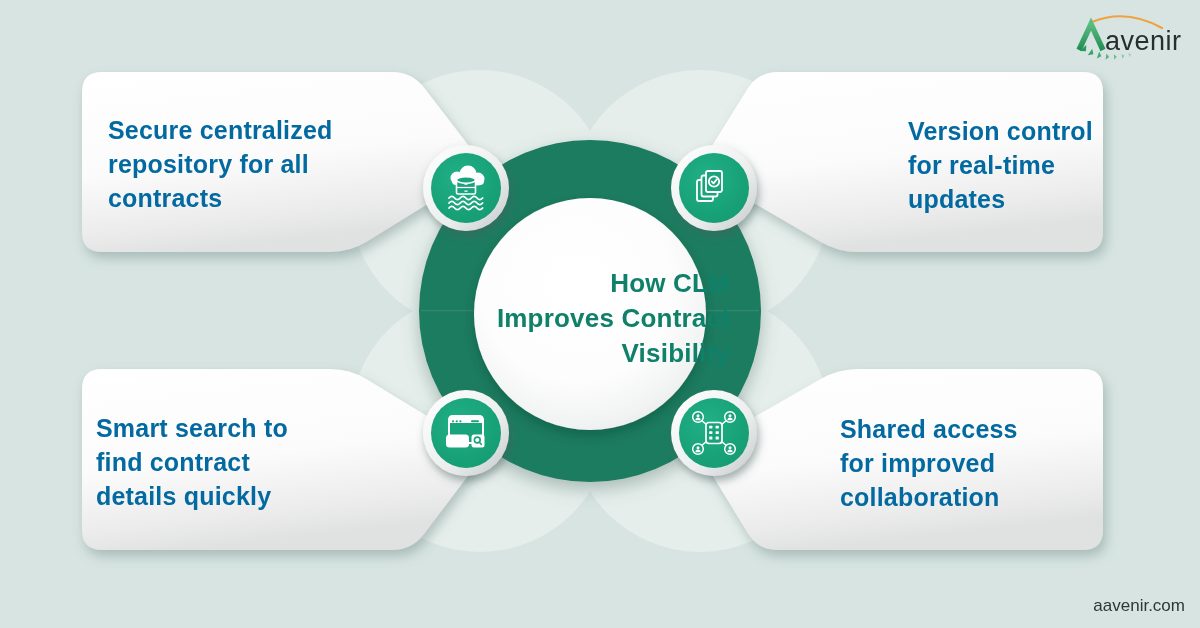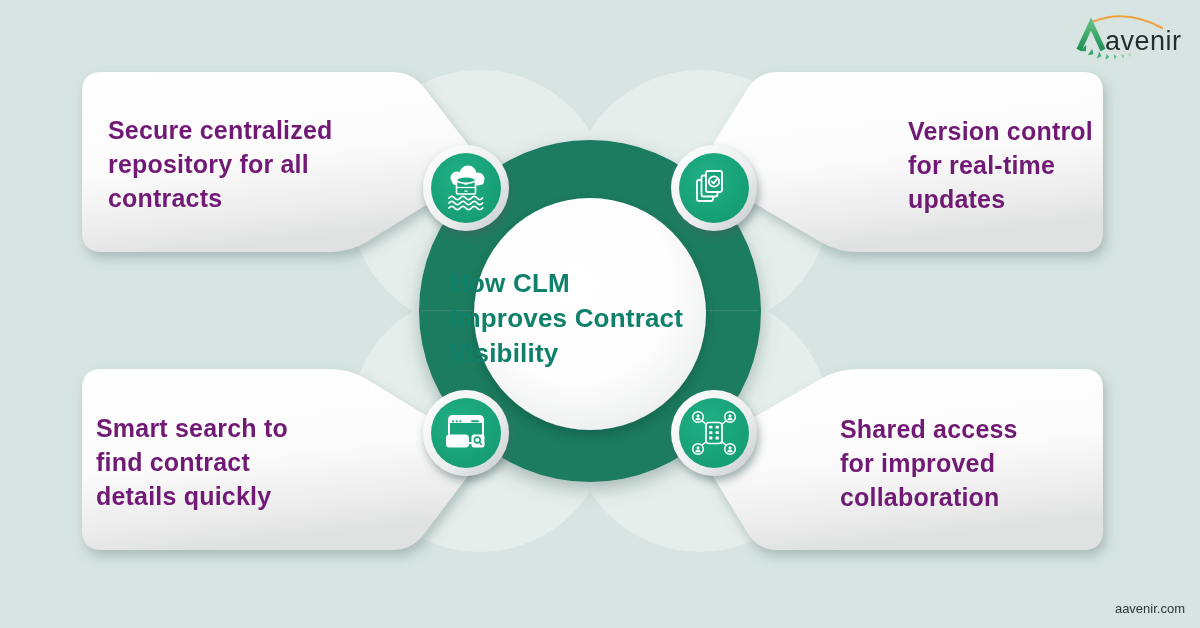--- a/index.html
+++ b/index.html
@@ -5,34 +5,34 @@
   html,body{margin:0;padding:0;}
   body{
     width:1200px;height:628px;position:relative;overflow:hidden;
     background:#d7e4e1;
     font-family:"Liberation Sans", sans-serif;
   }
   #scene{position:absolute;left:0;top:0;width:1200px;height:628px;}
   .card-label{
     position:absolute;
     font-size:25px;line-height:34px;font-weight:700;
-    color:#701a75;white-space:pre-line;letter-spacing:.2px;
+    color:#0369a1;white-space:pre-line;letter-spacing:.2px;
   }
   .lbl-tl{left:108px;top:113px;width:320px;}
   .lbl-tr{left:908px;top:114px;width:300px;}
   .lbl-bl{left:96px;top:411px;width:320px;}
   .lbl-br{left:840px;top:412px;width:300px;}
   .center-title{
     position:absolute;left:450px;top:266px;width:280px;
-    text-align:left;font-size:26px;line-height:35px;font-weight:700;
+    text-align:right;font-size:26px;line-height:35px;font-weight:700;
     color:#0f8069;white-space:pre-line;letter-spacing:.2px;
   }
   .website{
     position:absolute;right:15px;bottom:12px;
-    font-size:13px;color:#2f3837;font-weight:400;
+    font-size:17px;color:#2f3837;font-weight:400;
   }
   #logo{position:absolute;left:1074px;top:8px;width:114px;height:54px;}
   #logo text{
     font-family:"Liberation Sans", sans-serif;
     font-size:27px;font-weight:400;fill:#25302e;letter-spacing:.5px;
   }
 </style>
 </head>
 <body>
 

